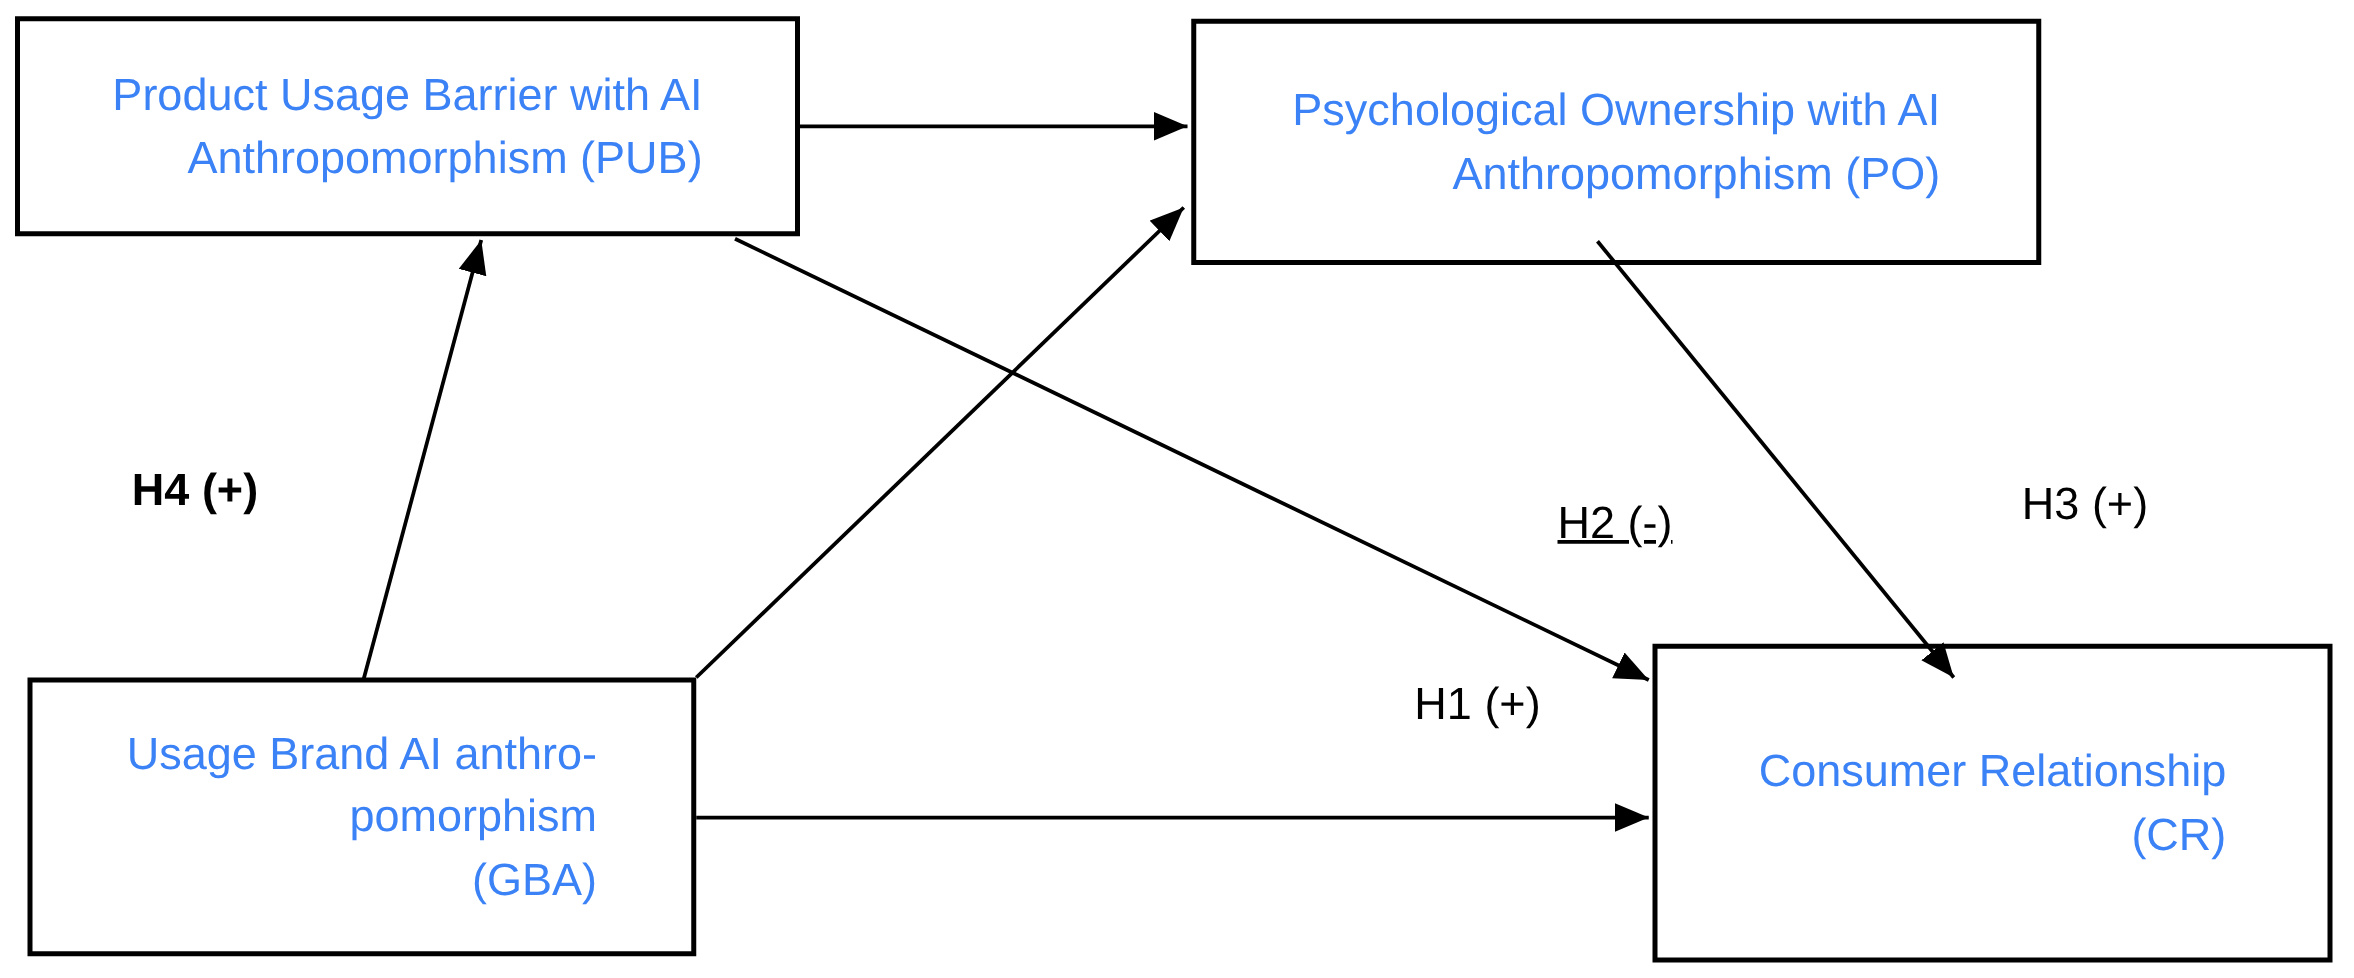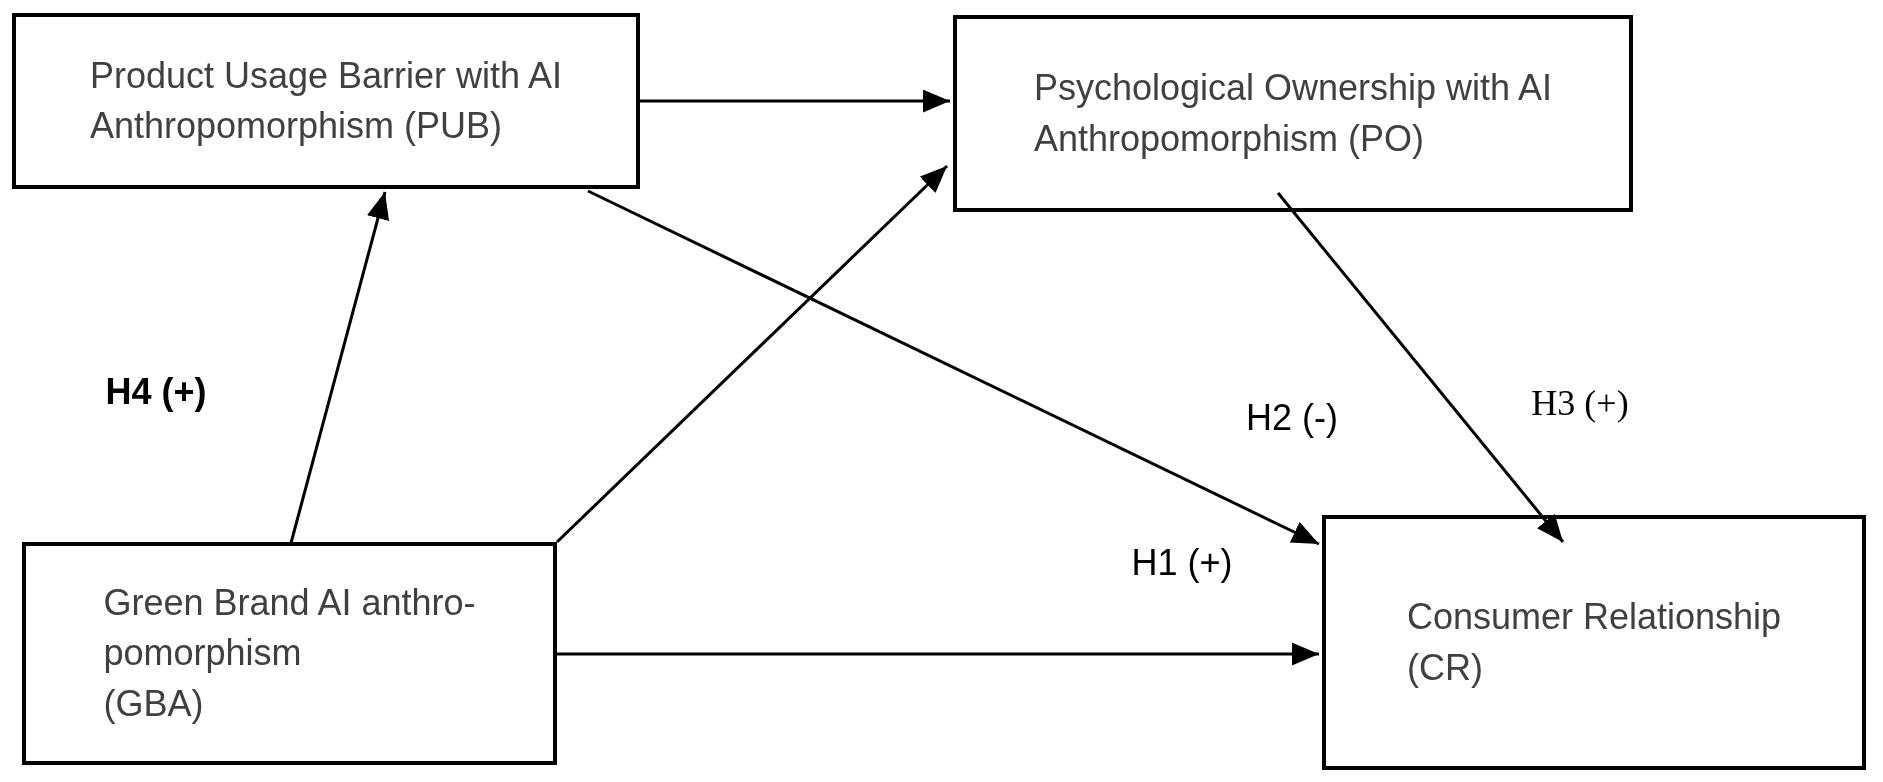--- a/index.html
+++ b/index.html
@@ -13,25 +13,25 @@
     width:1883px;
     height:782px;
     background:#ffffff;
     overflow:hidden;
   }
   .node{
     position:absolute;
     box-sizing:border-box;
     border:4px solid #000000;
     background:#ffffff;
-    color:#404040;
+    color:#3b82f6;
     display:flex;
     align-items:center;
     justify-content:center;
-    text-align:left;
+    text-align:right;
     white-space:pre-line;
     font-size:36px;
     line-height:1.40;
     z-index:1;
   }
   #node-pub{ left:12px;  top:13px;  width:628px; height:176px; }
   #node-po { left:953px; top:15px;  width:680px; height:197px; }
   #node-gba{ left:22px;  top:542px; width:535px; height:223px; }
   #node-cr { left:1322px;top:515px; width:544px; height:255px; }
 
@@ -50,36 +50,36 @@
   }
   .edge-label{
     position:absolute;
     transform:translate(-50%,-50%);
     color:#000000;
     font-size:36px;
     white-space:nowrap;
     z-index:3;
   }
   #label-h1{ left:1182px; top:563px; }
-  #label-h2{ left:1292px; top:418px; }
-  #label-h3{ left:1580px; top:403px;font-family:Liberation Serif, serif; }
+  #label-h2{ left:1292px; top:418px;text-decoration:underline; }
+  #label-h3{ left:1668px; top:403px; }
   #label-h4{ left:156px;  top:392px;font-weight:bold; }
 </style>
 </head>
 <body>
 
 <div class="diagram">
 
   <div class="node" id="node-pub">Product Usage Barrier with AI
 Anthropomorphism (PUB)</div>
 
   <div class="node" id="node-po">Psychological Ownership with AI
 Anthropomorphism (PO)</div>
 
-  <div class="node" id="node-gba">Green Brand AI anthro-
+  <div class="node" id="node-gba">Usage Brand AI anthro-
 pomorphism
 (GBA)</div>
 
   <div class="node" id="node-cr">Consumer Relationship
 (CR)</div>
 
   <svg class="edges-layer" viewBox="0 0 1883 782" xmlns="http://www.w3.org/2000/svg">
     <defs>
       <marker id="arr" markerWidth="10" markerHeight="8" refX="9" refY="3.8" orient="auto">
         <polygon points="0 0, 9 3.8, 0 7.6" fill="#000000"></polygon>

